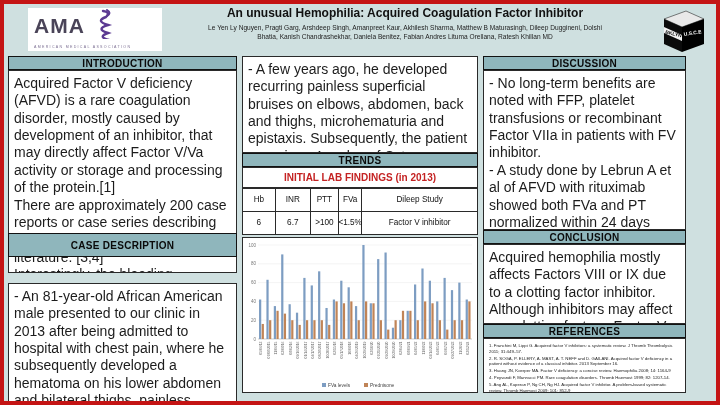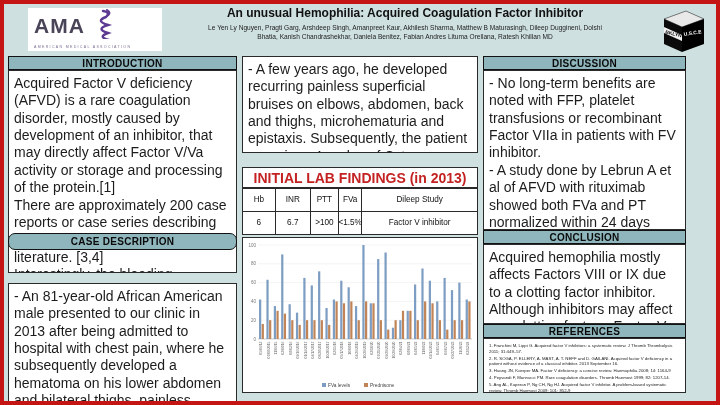--- a/index.html
+++ b/index.html
@@ -39,21 +39,21 @@
     padding:4px 5px;white-space:pre-line;overflow:hidden;
   }
   
   .c1{left:4px;width:229px;}
   .c2{left:238px;width:236px;}
   .c3{left:479px;width:203px;align-items:flex-end;}
   
   .lab-title{
     position:absolute;box-sizing:border-box;background:#fff;border:1px solid #2a2a2a;
     display:flex;align-items:center;justify-content:center;
-    font-size:14px;font-weight:bold;color:#c42222;
+    font-size:10px;font-weight:bold;color:#c42222;
   }
   .lab-table{
     position:absolute;box-sizing:border-box;background:#fff;border:1px solid #2a2a2a;
     display:grid;grid-template-columns:14% 15% 12% 10% 49%;grid-auto-rows:1fr;
     font-size:8.2px;color:#111;
   }
   .lab-cell{
     border-right:1px solid #2a2a2a;border-bottom:1px solid #2a2a2a;
     display:flex;align-items:center;justify-content:center;text-align:center;
   }
@@ -102,30 +102,33 @@
   </div>
 
   <div class="sec-h c1" style="top:52px;height:14px;">
     <span>INTRODUCTION</span>
   </div>
   <div class="box c1" style="top:66px;height:203px;">Acquired Factor V deficiency (AFVD) is a rare coagulation disorder, mostly caused by development of an inhibitor, that may directly affect Factor V/Va activity or storage and processing of the protein.[1]
 There are approximately 200 case reports or case series describing this disorder in the current literature. [3,4]
 Interestingly, the bleeding phenotype in FV deficient patients is highly variable and difficult to predict based on plasma FV activity (FVa) levels.[2]
 In this study, we present a unique case of AFVD without any history of autoimmune diseases, surgery, malignancy, exposure to bovine thrombin or recent antibiotics use.</div>
 
-  <div class="sec-h c1" style="top:229px;height:17px;border-radius:7px;">
+  <div class="sec-h c1" style="top:229px;height:24px;">
     <span>CASE DESCRIPTION</span>
   </div>
   <div class="box c1" style="top:243px;height:146px;margin-top:36px;">- An 81-year-old African American male presented to our clinic in 2013 after being admitted to hospital with chest pain, where he subsequently developed a hematoma on his lower abdomen and bilateral thighs, painless macrohematuria, anemia, and swelling of left extremities.
 - Following discharge, he experienced recurrent painless macrohematuria, for which he received FFP and recombinant FVIIa.
 - Subsequently, coagulation profile was performed and showed low FVa. Following this, he was started on oral prednisone and dose was adjusted according to FVa. 4 cycles of Rituximab were also given.</div>
 
   <div class="box c2" style="top:52px;height:97px;">- A few years ago, he developed recurring painless superficial bruises on elbows, abdomen, back and thighs, microhematuria and epistaxis. Subsequently, the patient was given 4 cycles of Cytoxan along with Prednisone and a few months later Dexamethasone pulse therapy to maintain FVa levels.
 - As of now, the pt's FVa is at 80%, and he is taking oral prednisone 30 mg daily.</div>
 
+  <div class="sec-h c2" style="top:149px;height:14px;">
+    <span>TRENDS</span>
+  </div>
 
   <div class="lab-title c2" style="top:163px;height:21px;">INITIAL LAB FINDINGS (in 2013)</div>
 
   <div class="lab-table c2" style="top:184px;height:47px;">
     <div class="lab-cell">Hb</div>
     <div class="lab-cell">INR</div>
     <div class="lab-cell">PTT</div>
     <div class="lab-cell">FVa</div>
     <div class="lab-cell last-col">Dileep Study</div>
     <div class="lab-cell last-row">6</div>

